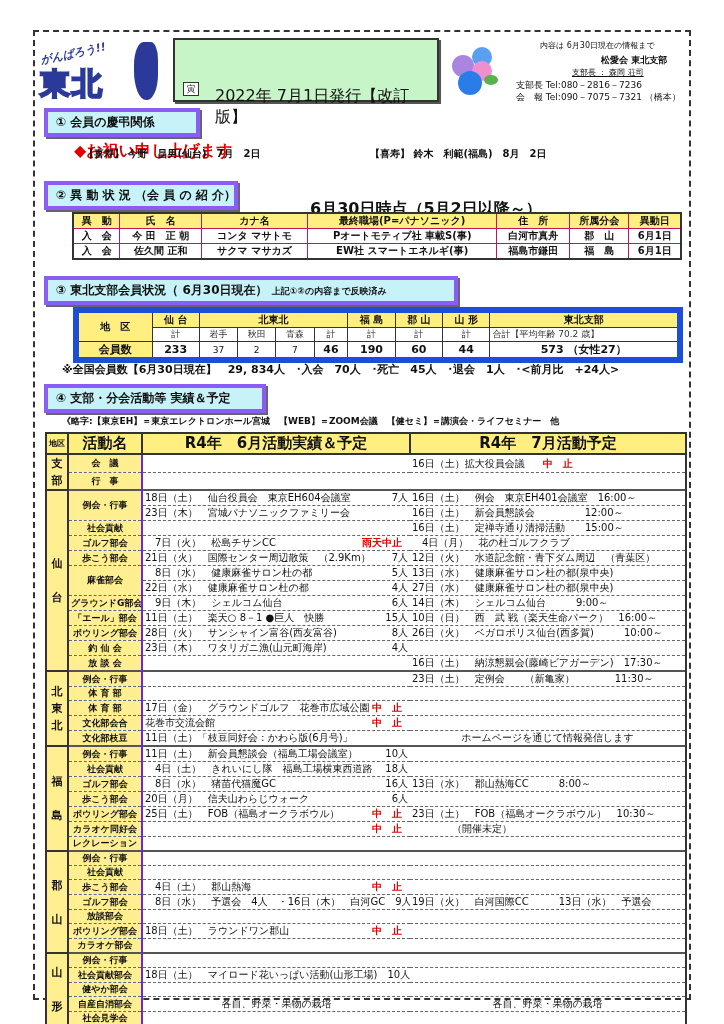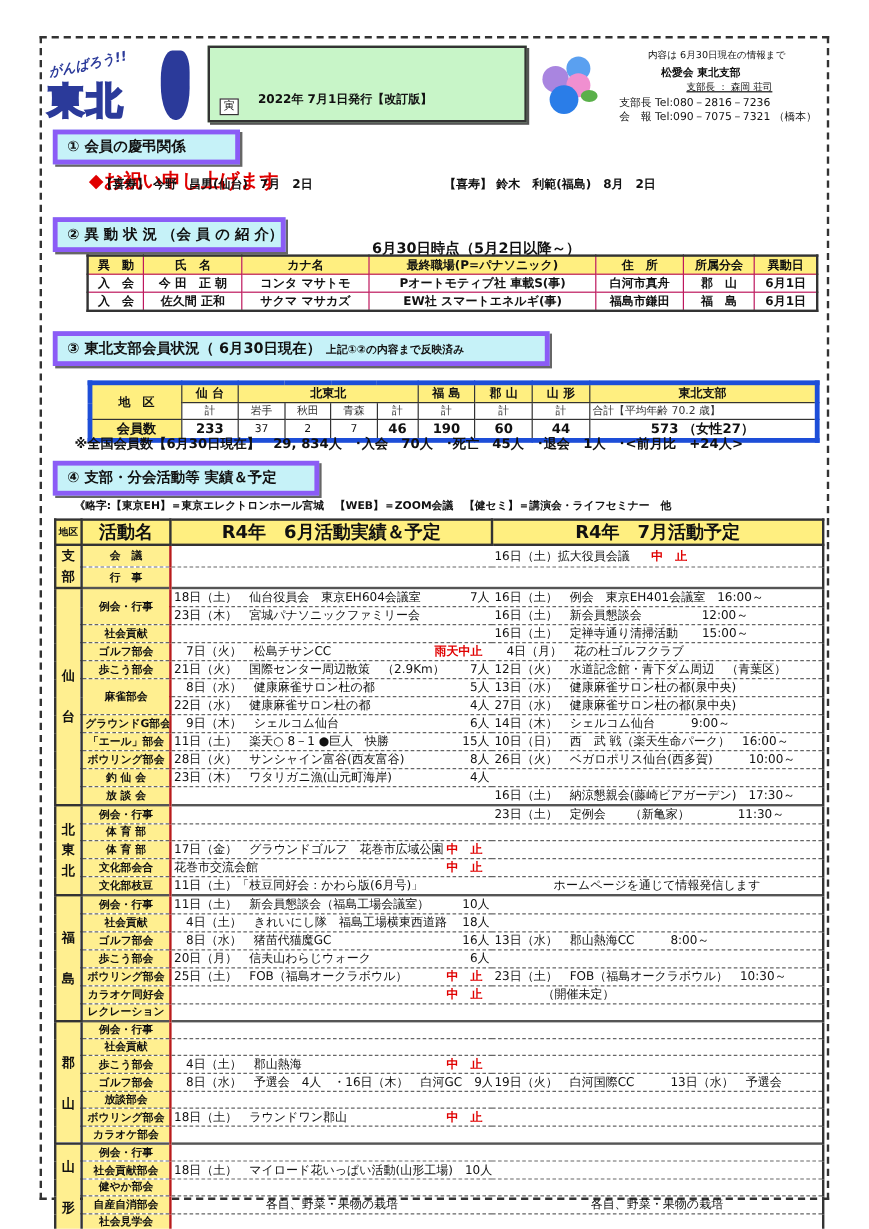--- a/index.html
+++ b/index.html
@@ -7,46 +7,46 @@
   .page-border { position: absolute; left: 33px; top: 30px; width: 658px; height: 970px; border: 2px dashed #333; }
   .abs { position: absolute; }
   
   .logo-box { left: 38px; top: 40px; width: 120px; height: 62px; }
   .logo-small { position: absolute; left: 2px; top: 6px; font-size: 11px; font-weight: bold; color: #2b3a9a; transform: rotate(-12deg); font-style: italic; }
   .logo-big { position: absolute; left: 2px; top: 24px; font-size: 30px; font-weight: bold; color: #fff; -webkit-text-stroke: 2px #2b3a9a; letter-spacing: 2px; font-family: "DejaVu Sans", sans-serif; }
   .logo-map { position: absolute; left: 96px; top: 2px; width: 24px; height: 58px; background: #2b3a9a; border-radius: 40% 30% 45% 50%; }
   .title-box { left: 173px; top: 38px; width: 266px; height: 64px; background: #c8f5c8; border: 2px solid #333; box-shadow: 2px 2px 0 #555; }
   .title-main { position: absolute; left: 0; right: 0; top: 2px; text-align: center; font-size: 34px; font-weight: bold; letter-spacing: 4px; }
   .title-tag { position: absolute; left: 8px; top: 42px; width: 16px; height: 14px; border: 1px solid #333; background: #fff; font-size: 9px; text-align: center; line-height: 13px; }
-  .title-sub { position: absolute; left: 40px; top: 36px; font-size: 10px; font-weight: bold; }
+  .title-sub { position: absolute; left: 40px; top: 46px; font-size: 16px; font-weight: normal; }
   .flower { left: 450px; top: 45px; width: 52px; height: 50px; }
   .flower .p { position: absolute; border-radius: 50%; }
   .info-note { left: 540px; top: 40px; font-size: 8px; }
-  .info-org { left: 551px; top: 54px; font-size: 9px; font-weight: bold; }
+  .info-org { left: 601px; top: 54px; font-size: 9px; font-weight: bold; }
   .info-chief { left: 572px; top: 67px; font-size: 8px; text-decoration: underline; }
   .info-tel1 { left: 516px; top: 79px; font-size: 9px; }
   .info-tel2 { left: 516px; top: 91px; font-size: 9px; }
   
   .sec-head { background: #c6f2f8; border: 4px solid #8b5cf6; box-shadow: 2px 2px 0 #666; font-size: 12px; font-weight: bold; padding: 2px 8px; white-space: nowrap; }
   .red { color: #e00000; }
   .bold { font-weight: bold; }
   
   table { border-collapse: collapse; }
   .t2 { left: 72px; top: 212px; width: 610px; font-size: 10px; font-weight: bold; }
   .t2 td, .t2 th { border: 1px solid #be185d; text-align: center; height: 13px; padding: 0 2px; white-space: nowrap; }
   .t2 th { background: #ffef80; }
   .t2 { border: 2px solid #333; }
   .t3 { left: 73px; top: 307px; width: 610px; font-size: 10px; }
   .t3 td { border: 1px solid #333; text-align: center; height: 13px; padding: 0 2px; white-space: nowrap; }
-  .t3 { border: 4px solid #1d4ed8; margin-top: 10px; }
+  .t3 { border: 6px solid #1d4ed8; }
   .yh { background: #ffef80; font-weight: bold; }
   .t4 { left: 45px; top: 432px; width: 640px; font-size: 10px; border: 2px solid #333; table-layout: fixed; }
   .t4 td { border-bottom: 1px dashed #666; height: 13.5px; padding: 0 2px; white-space: nowrap; overflow: hidden; }
   .t4 td.reg { background: #ffef90; border: 2px solid #333; text-align: center; font-weight: bold; font-size: 11px; line-height: 17px; vertical-align: middle; }
-  .t4 td.act { background: #ffef90; border-left: 2px solid #333; border-right: 2px solid #b91c1c; text-align: center; font-weight: bold; font-size: 9px; }
+  .t4 td.act { background: #ffef90; border-left: 2px solid #333; border-right: 2px solid #6d28d9; text-align: center; font-weight: bold; font-size: 9px; }
   .t4 td.c6 { border-right: 2px solid #333; }
   .t4 th { background: #ffef80; border: 2px solid #333; font-size: 15px; height: 15px; }
   .t4 tr.grp td { border-top: 2px solid #555; }
   .flex { display: flex; justify-content: space-between; }
 </style>
 </head>
 <body>
 
 <div class="page-border"></div>
 
@@ -74,21 +74,21 @@
 <div class="abs info-chief">支部長 ： 森岡 荘司</div>
 <div class="abs info-tel1">支部長 Tel:080－2816－7236</div>
 <div class="abs info-tel2">会　報 Tel:090－7075－7321 （橋本）</div>
 
 <div class="abs sec-head" style="left:44px;top:108px;width:156px;">① 会員の慶弔関係</div>
 <div class="abs red bold" style="left:74px;top:141px;font-size:16px;">◆お祝い申し上げます</div>
 <div class="abs bold" style="left:84px;top:147px;font-size:10px;">【喜寿】 今野　昌男(仙台)　7月　2日</div>
 <div class="abs bold" style="left:370px;top:147px;font-size:10px;">【喜寿】 鈴木　利範(福島)　8月　2日</div>
 
 <div class="abs sec-head" style="left:44px;top:181px;width:194px;">② 異 動 状 況 （会 員 の 紹 介）</div>
-<div class="abs bold" style="left:310px;top:199px;font-size:12px;">6月30日時点（5月2日以降～）</div>
+<div class="abs bold" style="left:310px;top:199px;font-size:16px;">6月30日時点（5月2日以降～）</div>
 <table class="abs t2">
   <tbody>
       <tr>
     <th>異　動</th>
     <th>氏　名</th>
     <th>カナ名</th>
     <th>最終職場(P=パナソニック)</th>
     <th>住　所</th>
     <th>所属分会</th>
     <th>異動日</th>

